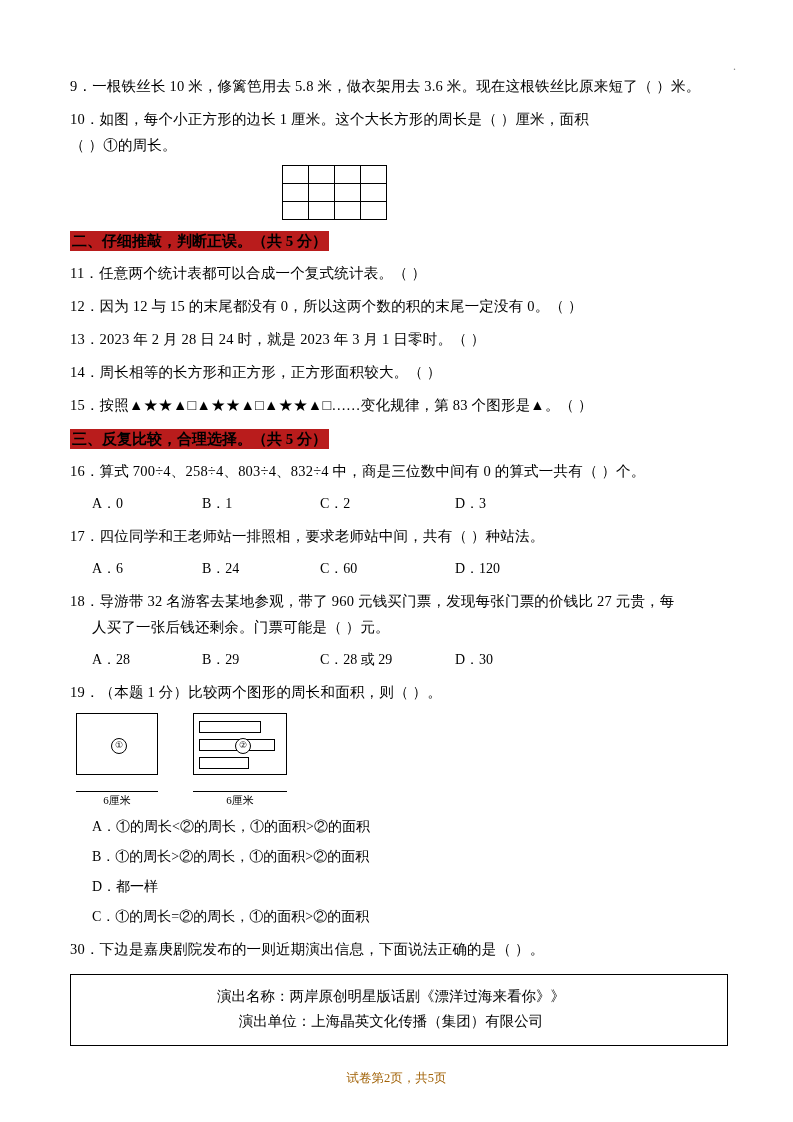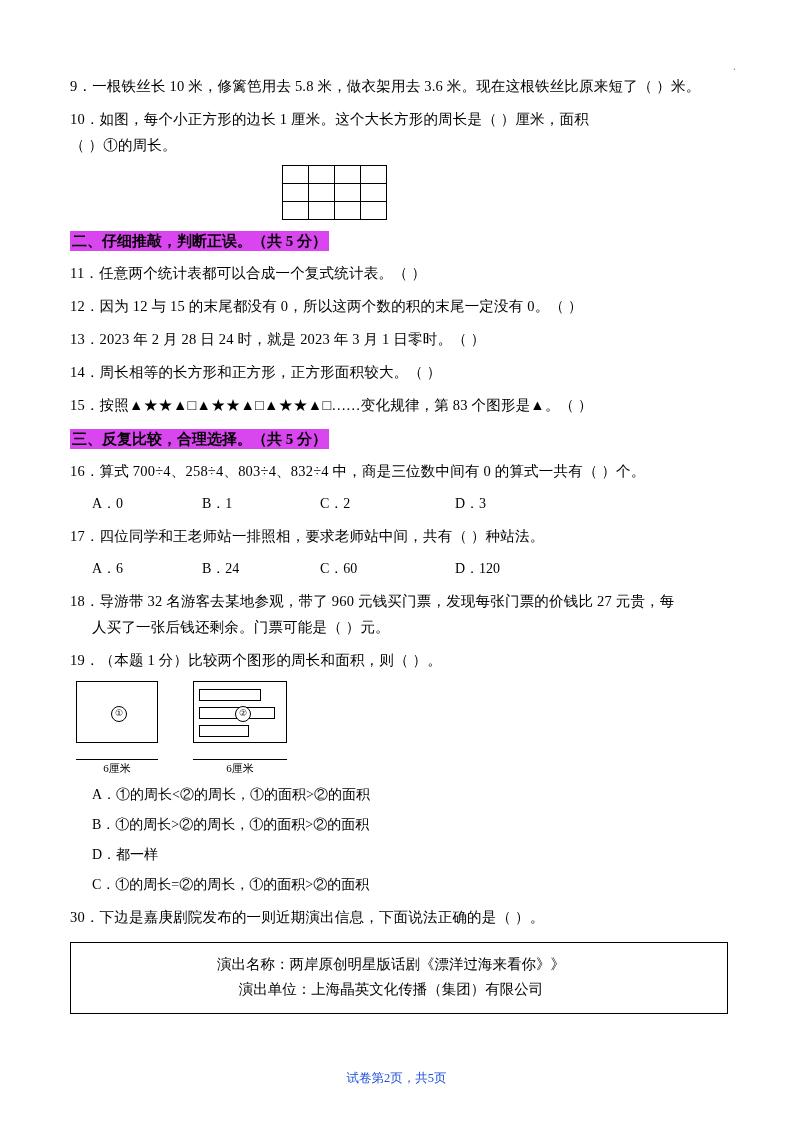--- a/index.html
+++ b/index.html
@@ -41,21 +41,21 @@
     display: inline-block;
     width: 22px;
   }
   .section-head {
     font-size: 15px;
     font-weight: bold;
     line-height: 22px;
     margin: 10px 0 8px 0;
   }
   .section-head span.hl {
-    background: #d946ef;
+    background: #b91c1c;
     padding: 2px 2px 2px 2px;
   }
   .choices {
     font-size: 14px;
     line-height: 26px;
     margin: 0 0 6px 0;
     display: flex;
   }
   .choices .ch {
     display: inline-block;
@@ -142,21 +142,21 @@
     font-size: 14.5px;
     line-height: 25px;
   }
   .footer {
     position: absolute;
     left: 0;
     top: 1070px;
     width: 793px;
     text-align: center;
     font-size: 12.5px;
-    color: #1d4ed8;
+    color: #a16207;
   }
   .dot {
     position: absolute;
     left: 733px;
     top: 59px;
     font-size: 12px;
     color: #888;
   }
 </style>
 </head>
@@ -226,20 +226,26 @@
     <div class="choices">
       <span class="ch c1">A．6</span>
       <span class="ch c2">B．24</span>
       <span class="ch c3">C．60</span>
       <span class="ch c4">D．120</span>
     </div>
 
     <div class="q">
       <span>18．导游带 32 名游客去某地参观，带了 960 元钱买门票，发现每张门票的价钱比 27 元贵，每</span>
       <span class="ln2"><span class="indent"></span><span>人买了一张后钱还剩余。门票可能是（            ）元。</span></span>
+    </div>
+    <div class="choices">
+      <span class="ch c1">A．28</span>
+      <span class="ch c2">B．29</span>
+      <span class="ch c3">C．28 或 29</span>
+      <span class="ch c4">D．30</span>
     </div>
 
     <div class="q">19．（本题 1 分）比较两个图形的周长和面积，则（            ）。</div>
 
     <div class="fig19">
       <div class="fig-box">
         <div class="fig-outer f1">
           <span class="circ">①</span>
         </div>
         <div class="dimline d1">6厘米</div>

